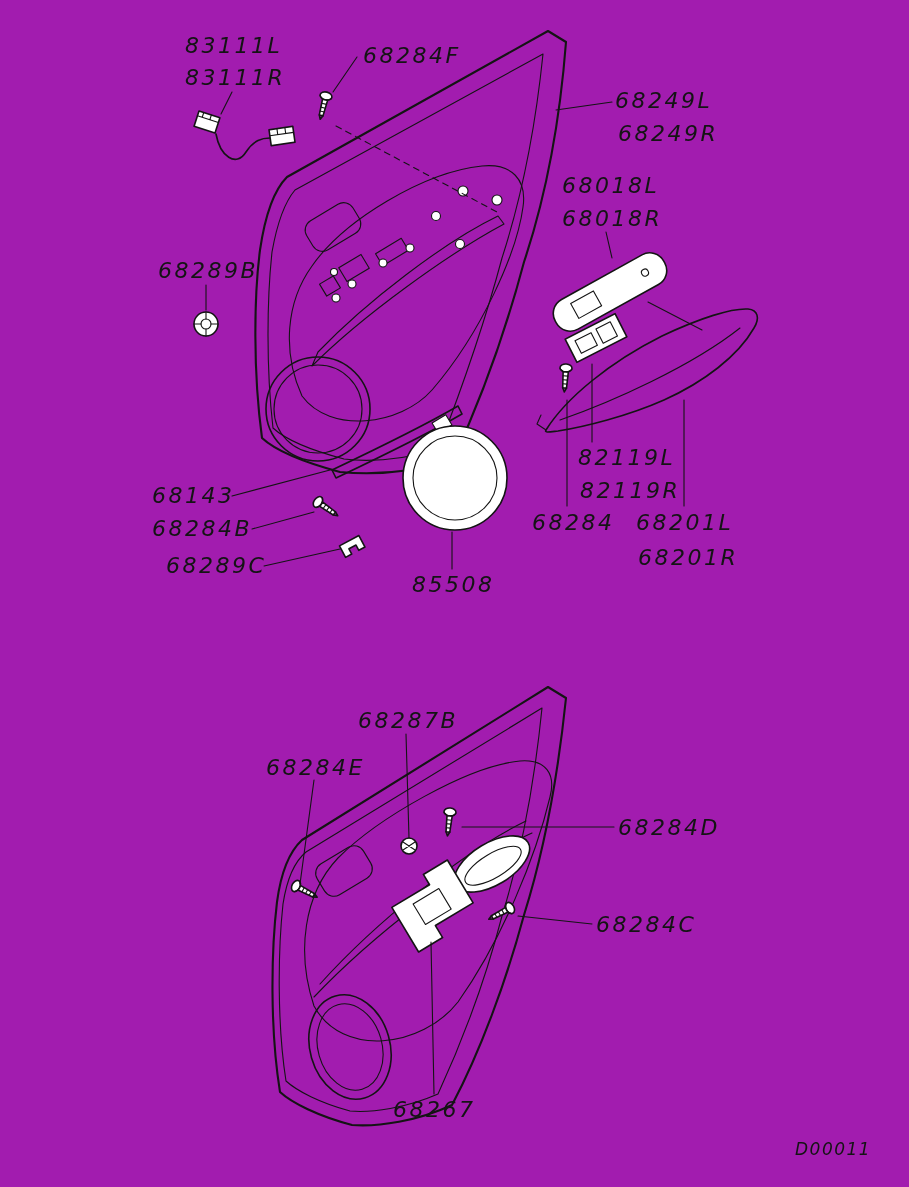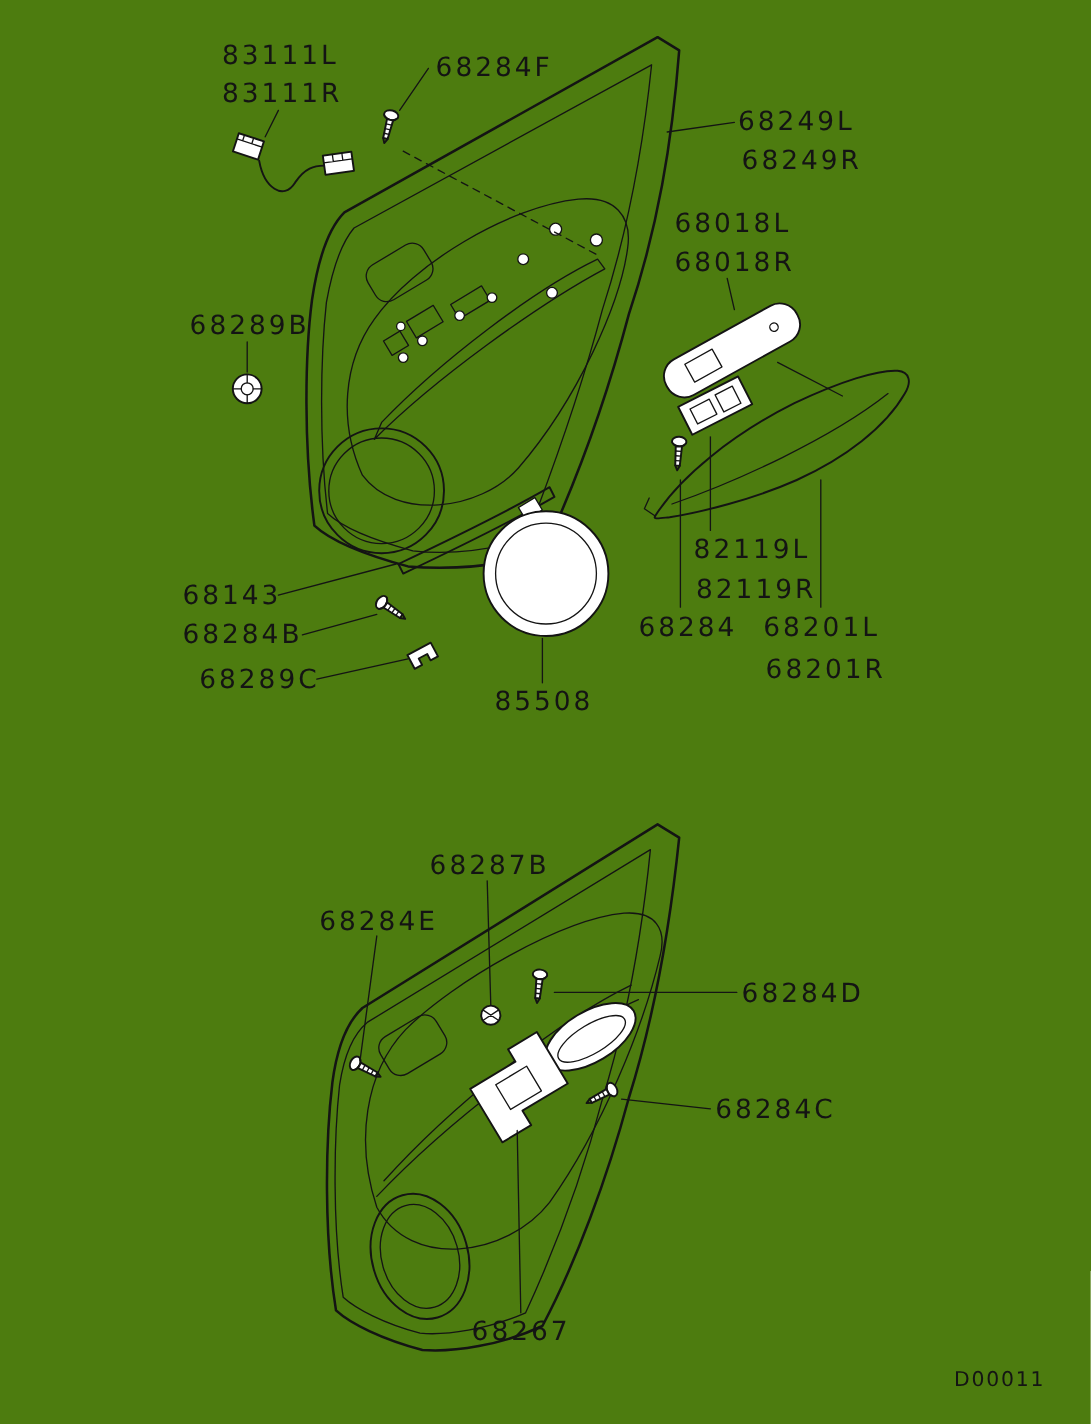--- a/index.html
+++ b/index.html
@@ -1,22 +1,23 @@
 <!DOCTYPE html>
 <html><head>
 <meta charset="utf-8">
 <style>
   html, body { margin: 0; padding: 0; background: #ffffff; }
   .stage {
     position: relative;
     width: 909px;
     height: 1187px;
-    background: #4d7c0f;
+    background: #a21caf;
     overflow: hidden;
     font-family: "DejaVu Sans", sans-serif;
+    font-style: italic;
   }
   svg { display: block; }
   .ln   { fill: none; stroke: #141414; stroke-width: 1.6; stroke-linecap: round; stroke-linejoin: round; }
   .thin { stroke-width: 1.1; }
   .thick{ stroke-width: 2.1; }
   .fillw{ fill: #ffffff; }
   .dash { stroke-dasharray: 6 5; }
   text.lbl {
     font-family: "DejaVu Sans", sans-serif;
     font-size: 22px;

